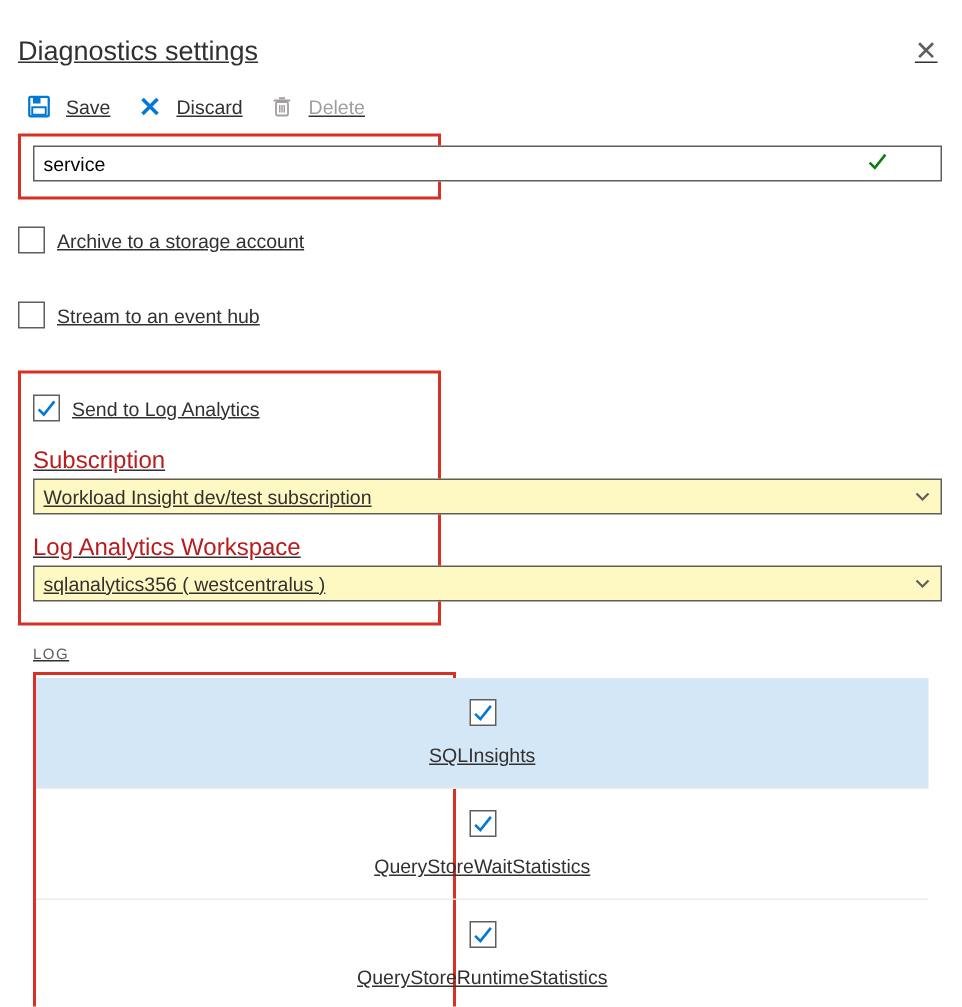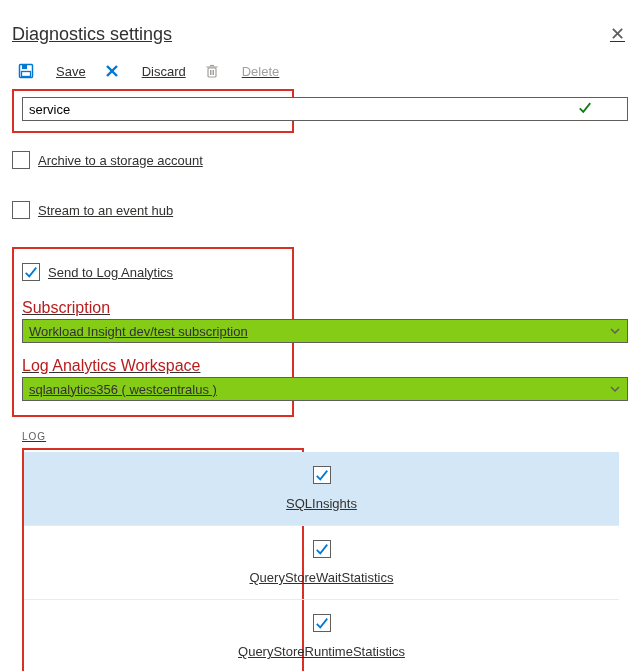--- a/index.html
+++ b/index.html
@@ -33,21 +33,21 @@
   }
   .toolbar {
     display: flex;
     gap: 18px;
     padding: 8px 6px 10px 6px;
     align-items: center;
   }
   .tbtn {
     display: inline-flex;
     align-items: center;
-    gap: 22px;
+    gap: 10px;
     font-size: 13px;
     cursor: pointer;
     background: none;
     border: none;
     color: #323130;
   }
   .tbtn.disabled { color: #a19f9d; cursor: default; }
   .tbtn svg { width: 16px; height: 16px; }
   .hl-box {
     border: 2px solid #d93025;
@@ -105,21 +105,21 @@
   .select-box {
     width: 606px;
     height: 24px;
     border: 1px solid #605e5c;
     display: flex;
     align-items: center;
     justify-content: space-between;
     padding: 0 6px;
     font-size: 13px;
     cursor: pointer;
-    background: #84cc16;
+    background: #fef9c3;
   }
   .caret-down {
     width: 12px; height: 12px;
   }
   .log-section { padding-top: 14px; }
   .log-heading {
     font-size: 10px;
     letter-spacing: 1px;
     color: #605e5c;
     padding: 0 0 6px 10px;

